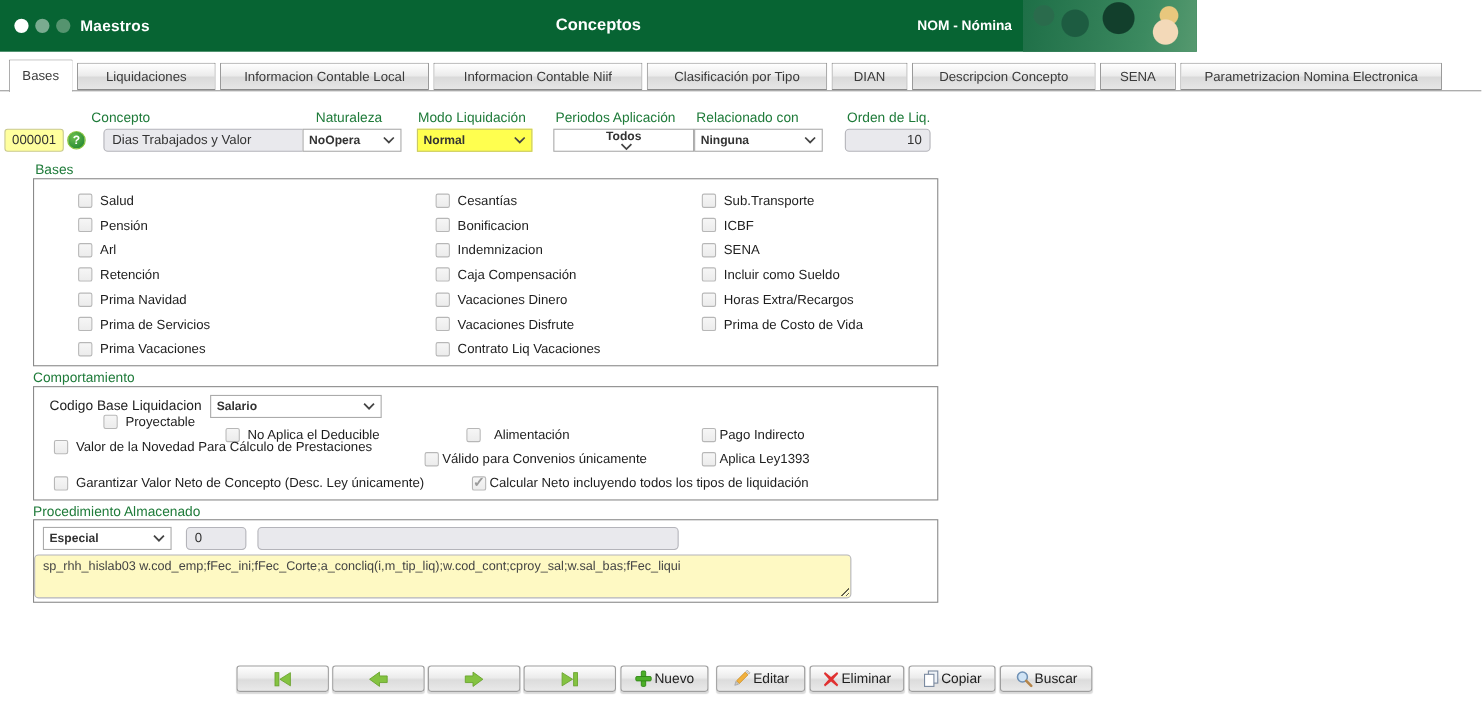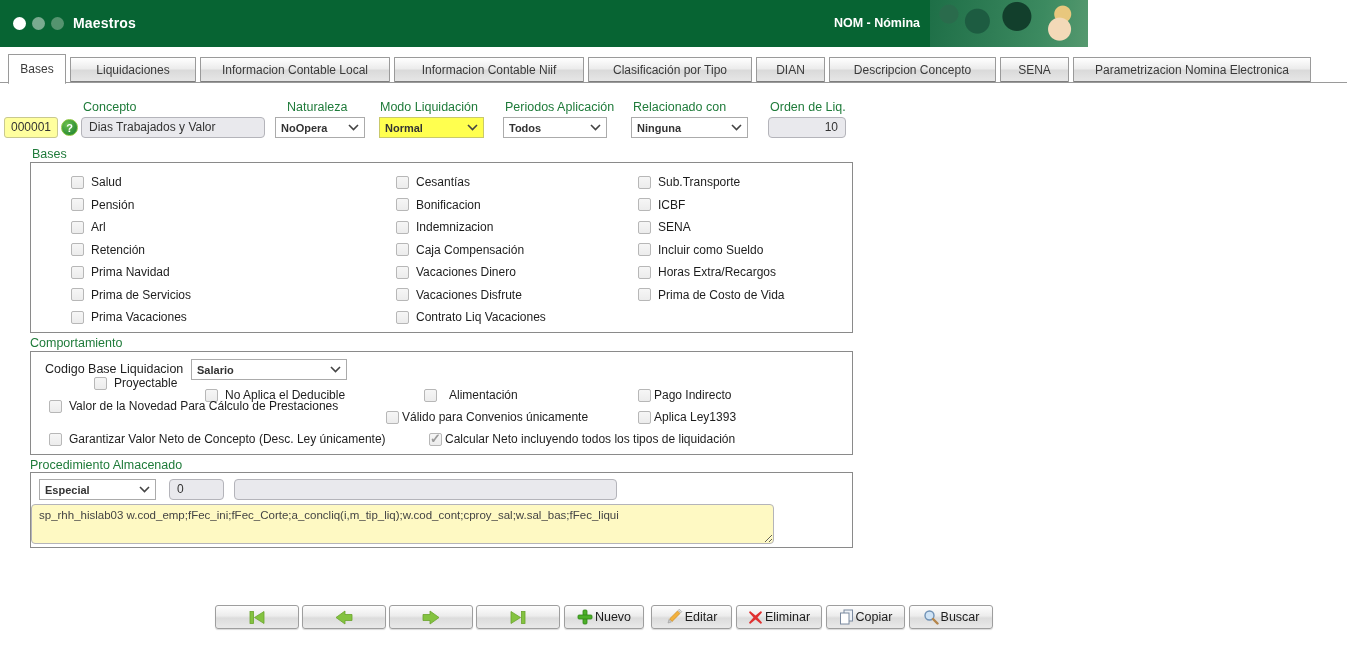--- a/index.html
+++ b/index.html
@@ -76,20 +76,21 @@
 </head>
 <body>
 
 <div class="screen">
 
   <div class="header">
     <span class="traffic t1"></span>
     <span class="traffic t2"></span>
     <span class="traffic t3"></span>
     <span class="app-title">Maestros</span>
+    <div class="page-title">Conceptos</div>
     <span class="module-label">NOM - Nómina</span>
     <div class="header-photo"></div>
   </div>
 
   <div class="tabstrip">
     <div class="tab active" style="left:8px;width:58px;">Bases</div>
     <div class="tab" style="left:70px;width:126px;">Liquidaciones</div>
     <div class="tab" style="left:200px;width:190px;">Informacion Contable Local</div>
     <div class="tab" style="left:394px;width:190px;">Informacion Contable Niif</div>
     <div class="tab" style="left:588px;width:164px;">Clasificación por Tipo</div>
@@ -101,37 +102,37 @@
 
   <div class="glabel" style="left:83px;top:100px;">Concepto</div>
   <div class="glabel" style="left:287px;top:100px;">Naturaleza</div>
   <div class="glabel" style="left:380px;top:100px;">Modo Liquidación</div>
   <div class="glabel" style="left:505px;top:100px;">Periodos Aplicación</div>
   <div class="glabel" style="left:633px;top:100px;">Relacionado con</div>
   <div class="glabel" style="left:770px;top:100px;">Orden de Liq.</div>
 
   <div class="field-yellow" style="left:4px;top:117px;width:54px;text-align:center;">000001</div>
   <div class="help-icon" style="left:61px;top:119px;">?</div>
-  <div class="field-grey" style="left:81px;top:117px;width:184px;">Dias Trabajados y Valor</div>
+  <div class="field-grey" style="left:94px;top:117px;width:184px;">Dias Trabajados y Valor</div>
 
   <div class="select" style="left:275px;top:117px;width:90px;">
     <span>NoOpera</span>
     <svg class="chev" width="11" height="7" viewBox="0 0 11 7">
         <polyline points="1,1 5.5,5.5 10,1" fill="none" stroke="#444" stroke-width="1.6"></polyline>
       </svg>
   </div>
 
   <div class="select yellow" style="left:379px;top:117px;width:105px;">
     <span>Normal</span>
     <svg class="chev" width="11" height="7" viewBox="0 0 11 7">
         <polyline points="1,1 5.5,5.5 10,1" fill="none" stroke="#444" stroke-width="1.6"></polyline>
       </svg>
   </div>
 
-  <div class="select" style="left:503px;top:117px;width:104px;">
+  <div class="select" style="left:503px;top:117px;width:128px;flex-direction:column;">
     <span>Todos</span>
     <svg class="chev" width="11" height="7" viewBox="0 0 11 7">
         <polyline points="1,1 5.5,5.5 10,1" fill="none" stroke="#444" stroke-width="1.6"></polyline>
       </svg>
   </div>
 
   <div class="select" style="left:631px;top:117px;width:117px;">
     <span>Ninguna</span>
     <svg class="chev" width="11" height="7" viewBox="0 0 11 7">
         <polyline points="1,1 5.5,5.5 10,1" fill="none" stroke="#444" stroke-width="1.6"></polyline>

